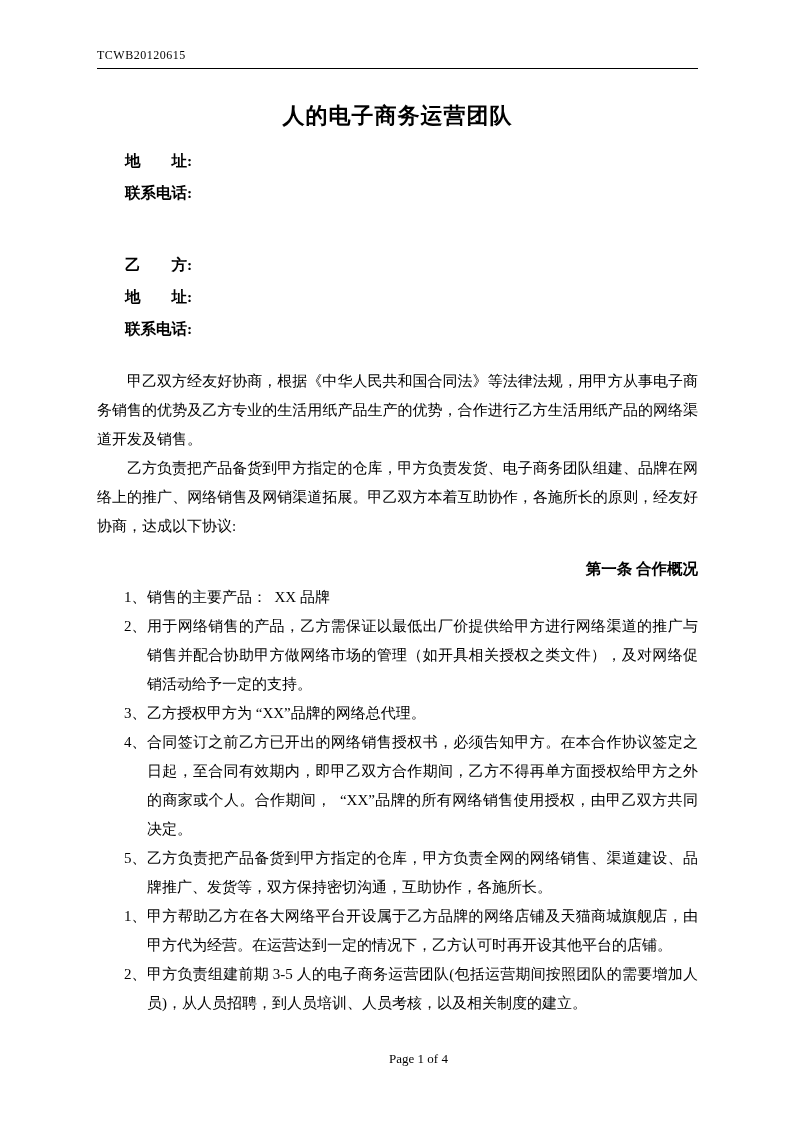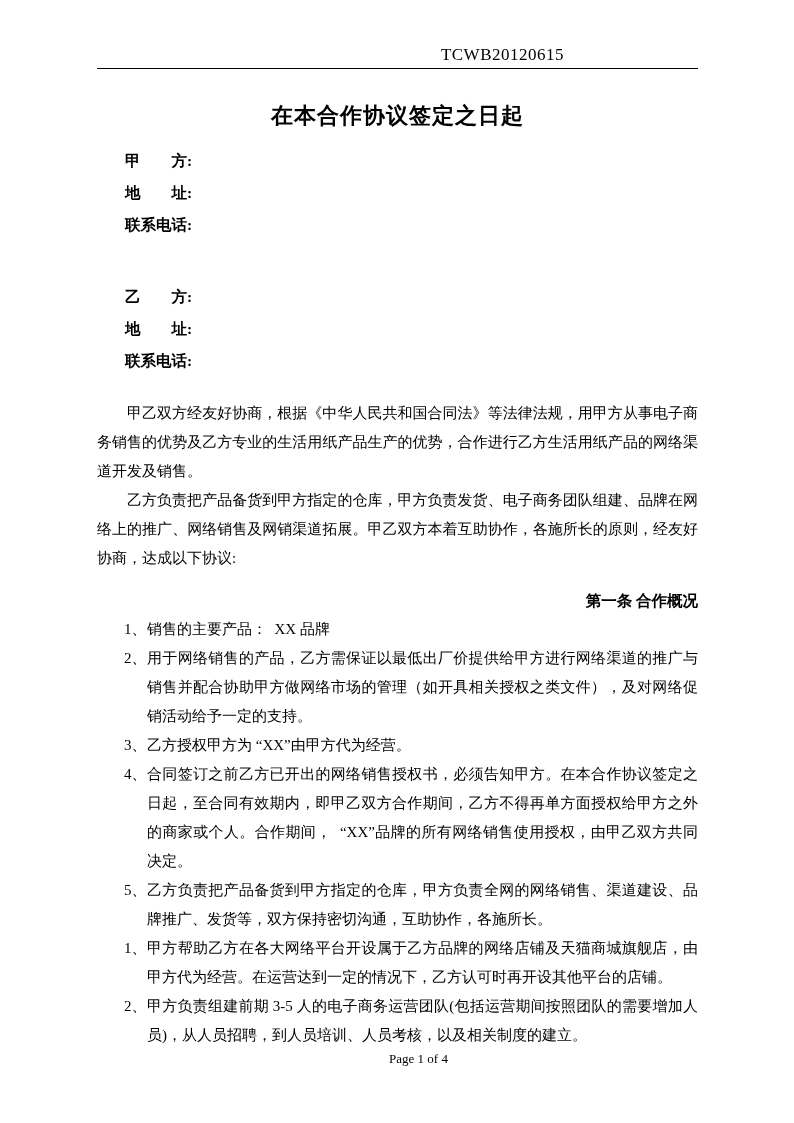--- a/index.html
+++ b/index.html
@@ -5,22 +5,22 @@
   * { margin:0; padding:0; box-sizing:border-box; }
   html,body { background:#ffffff; }
   .page {
     width:794px; height:1123px; margin:0 auto; position:relative;
     background:#ffffff; color:#000;
     font-family:"Liberation Serif","DejaVu Serif",serif;
     font-size:15px; overflow:hidden;
     padding:46px 96px 0 97px;
   }
   .doc-code {
-    text-align:right; padding-right:134px;
-    font-size:17px; line-height:18px; letter-spacing:0.5px;
+    text-align:left; padding-right:134px;
+    font-size:12px; line-height:18px; letter-spacing:0.5px;
   }
   .header-rule {
     border:none; border-top:1.6px solid #000; margin-top:4px; height:0;
   }
   .title {
     text-align:center; font-weight:bold; font-size:22px;
     letter-spacing:1px; margin-top:32px; line-height:30px;
   }
   .party-block { margin-left:28px; margin-top:14px; }
   .party-line {
@@ -50,24 +50,23 @@
 </head>
 <body>
 
 <div class="page">
 
   <div class="header">
     <div class="doc-code">TCWB20120615</div>
     <hr class="header-rule">
   </div>
 
-  <div class="title">在本合作协议签定之日起</div>
+  <div class="title">人的电子商务运营团队</div>
 
   <div class="party-block">
-    <div class="party-line">甲　　方:</div>
     <div class="party-line">地　　址:</div>
     <div class="party-line">联系电话:</div>
   </div>
 
   <div class="party-gap"></div>
 
   <div class="party-block">
     <div class="party-line">乙　　方:</div>
     <div class="party-line">地　　址:</div>
     <div class="party-line">联系电话:</div>
@@ -84,21 +83,21 @@
     <div class="list-item">
       <span class="list-num">1、</span>
       <span class="list-text">销售的主要产品：  XX 品牌</span>
     </div>
     <div class="list-item">
       <span class="list-num">2、</span>
       <span class="list-text">用于网络销售的产品，乙方需保证以最低出厂价提供给甲方进行网络渠道的推广与销售并配合协助甲方做网络市场的管理（如开具相关授权之类文件），及对网络促销活动给予一定的支持。</span>
     </div>
     <div class="list-item">
       <span class="list-num">3、</span>
-      <span class="list-text">乙方授权甲方为 “XX”由甲方代为经营。</span>
+      <span class="list-text">乙方授权甲方为 “XX”品牌的网络总代理。</span>
     </div>
     <div class="list-item">
       <span class="list-num">4、</span>
       <span class="list-text">合同签订之前乙方已开出的网络销售授权书，必须告知甲方。在本合作协议签定之日起，至合同有效期内，即甲乙双方合作期间，乙方不得再单方面授权给甲方之外的商家或个人。合作期间，  “XX”品牌的所有网络销售使用授权，由甲乙双方共同决定。</span>
     </div>
     <div class="list-item">
       <span class="list-num">5、</span>
       <span class="list-text">乙方负责把产品备货到甲方指定的仓库，甲方负责全网的网络销售、渠道建设、品牌推广、发货等，双方保持密切沟通，互助协作，各施所长。</span>
     </div>
   </div>

